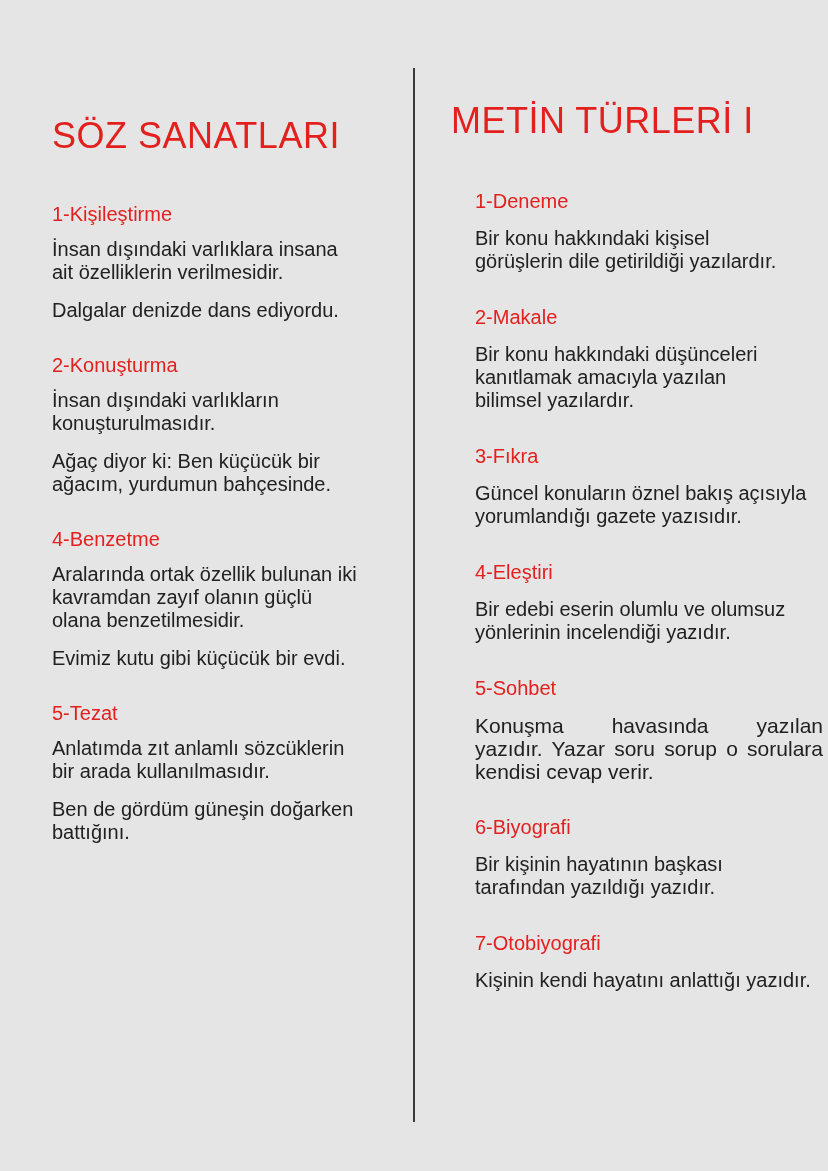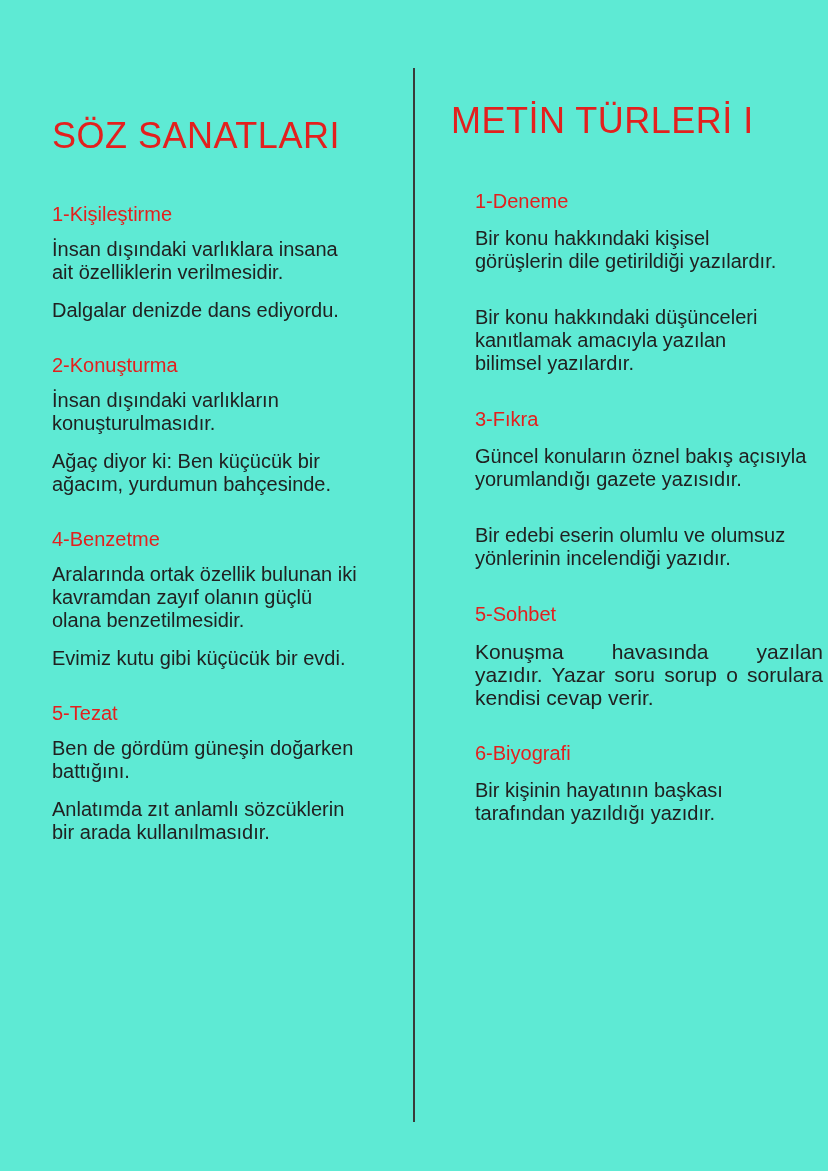--- a/index.html
+++ b/index.html
@@ -5,21 +5,21 @@
 <style>
   html, body {
     margin: 0;
     padding: 0;
     background: #ffffff;
   }
   .canvas {
     position: relative;
     width: 828px;
     height: 1171px;
-    background: #5eead4;
+    background: #e5e5e5;
     font-family: "Liberation Sans", "DejaVu Sans", sans-serif;
     overflow: hidden;
   }
   .divider {
     position: absolute;
     left: 413px;
     top: 68px;
     width: 2px;
     height: 1054px;
     background: #3a3a3a;
@@ -115,63 +115,69 @@
     <div class="section">
       <h2 class="sec-heading">4-Benzetme</h2>
       <p class="body-text">Aralarında ortak özellik bulunan iki
 kavramdan zayıf olanın güçlü
 olana benzetilmesidir.</p>
       <p class="body-text">Evimiz kutu gibi küçücük bir evdi.</p>
     </div>
 
     <div class="section">
       <h2 class="sec-heading">5-Tezat</h2>
+      <p class="body-text">Anlatımda zıt anlamlı sözcüklerin
+bir arada kullanılmasıdır.</p>
       <p class="body-text">Ben de gördüm güneşin doğarken
 battığını.</p>
-      <p class="body-text">Anlatımda zıt anlamlı sözcüklerin
-bir arada kullanılmasıdır.</p>
     </div>
   </div>
 
   <div class="col col-right">
     <h1 class="page-title">METİN TÜRLERİ I</h1>
 
     <div class="section">
       <h2 class="sec-heading">1-Deneme</h2>
       <p class="body-text">Bir konu hakkındaki kişisel
 görüşlerin dile getirildiği yazılardır.</p>
     </div>
 
     <div class="section">
+      <h2 class="sec-heading">2-Makale</h2>
       <p class="body-text">Bir konu hakkındaki düşünceleri
 kanıtlamak amacıyla yazılan
 bilimsel yazılardır.</p>
     </div>
 
     <div class="section">
       <h2 class="sec-heading">3-Fıkra</h2>
       <p class="body-text">Güncel konuların öznel bakış açısıyla
 yorumlandığı gazete yazısıdır.</p>
     </div>
 
     <div class="section">
+      <h2 class="sec-heading">4-Eleştiri</h2>
       <p class="body-text">Bir edebi eserin olumlu ve olumsuz
 yönlerinin incelendiği yazıdır.</p>
     </div>
 
     <div class="section">
       <h2 class="sec-heading">5-Sohbet</h2>
       <div class="body-text" style="white-space:normal;">
         <div class="jline just">Konuşma havasında yazılan</div>
         <div class="jline just">yazıdır. Yazar soru sorup o sorulara</div>
         <div class="jline">kendisi cevap verir.</div>
       </div>
     </div>
 
     <div class="section">
       <h2 class="sec-heading">6-Biyografi</h2>
       <p class="body-text">Bir kişinin hayatının başkası
 tarafından yazıldığı yazıdır.</p>
     </div>
 
+    <div class="section">
+      <h2 class="sec-heading">7-Otobiyografi</h2>
+      <p class="body-text">Kişinin kendi hayatını anlattığı yazıdır.</p>
+    </div>
   </div>
 
 </div>
 
 </body></html>

